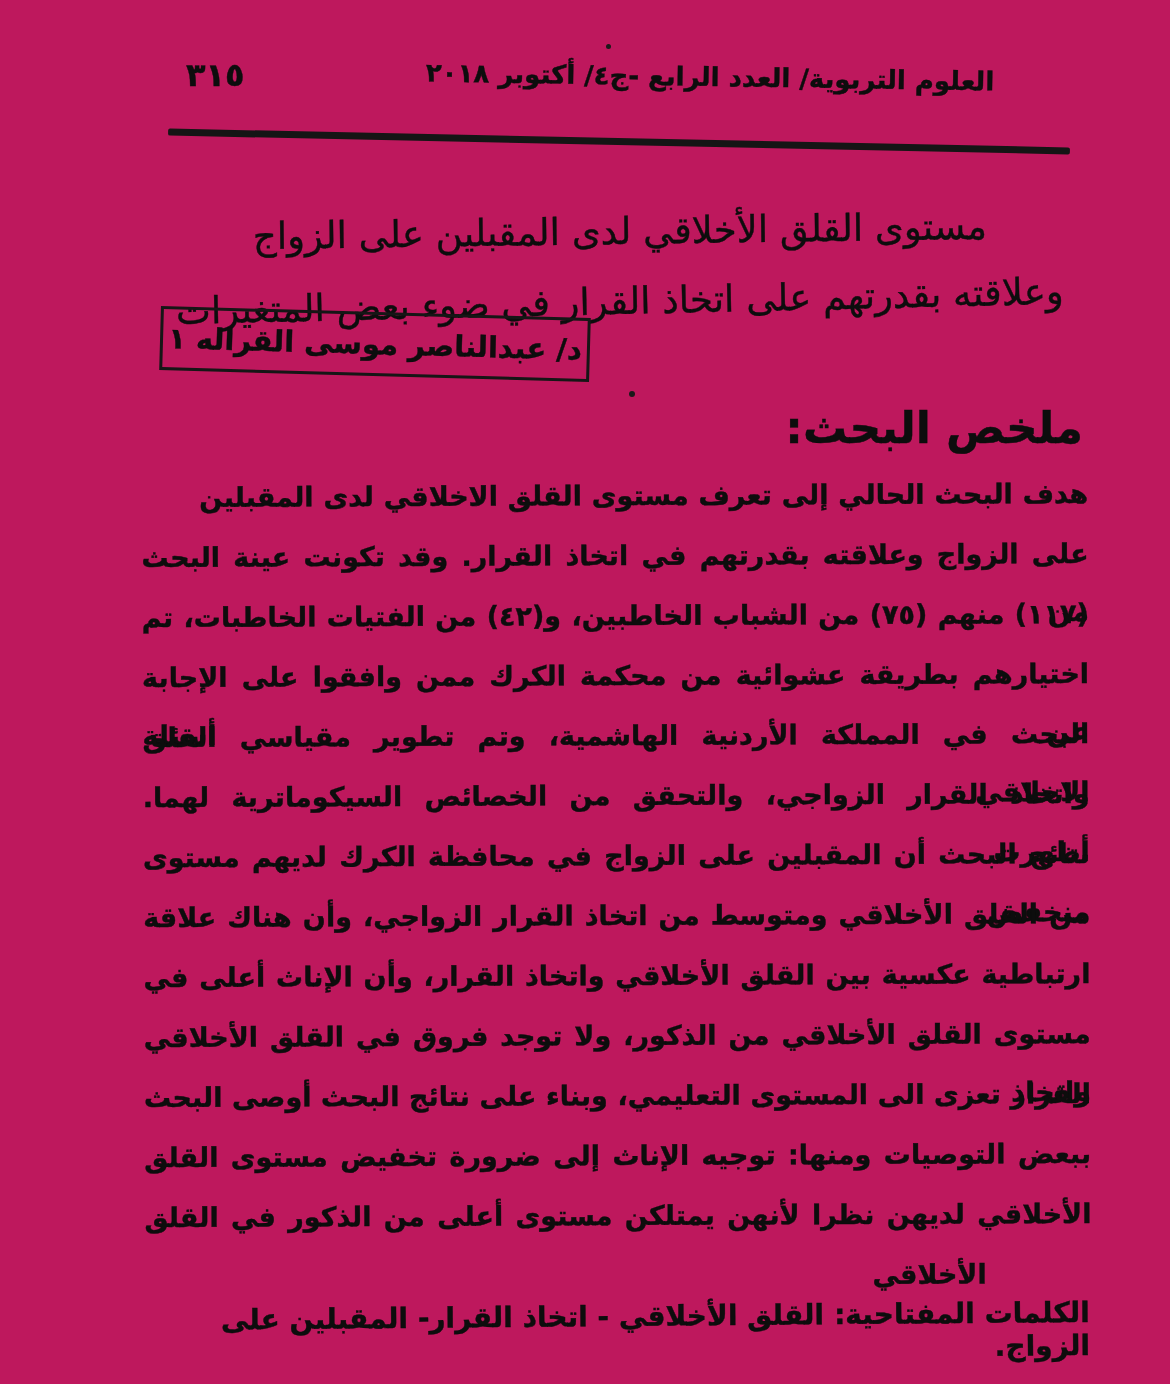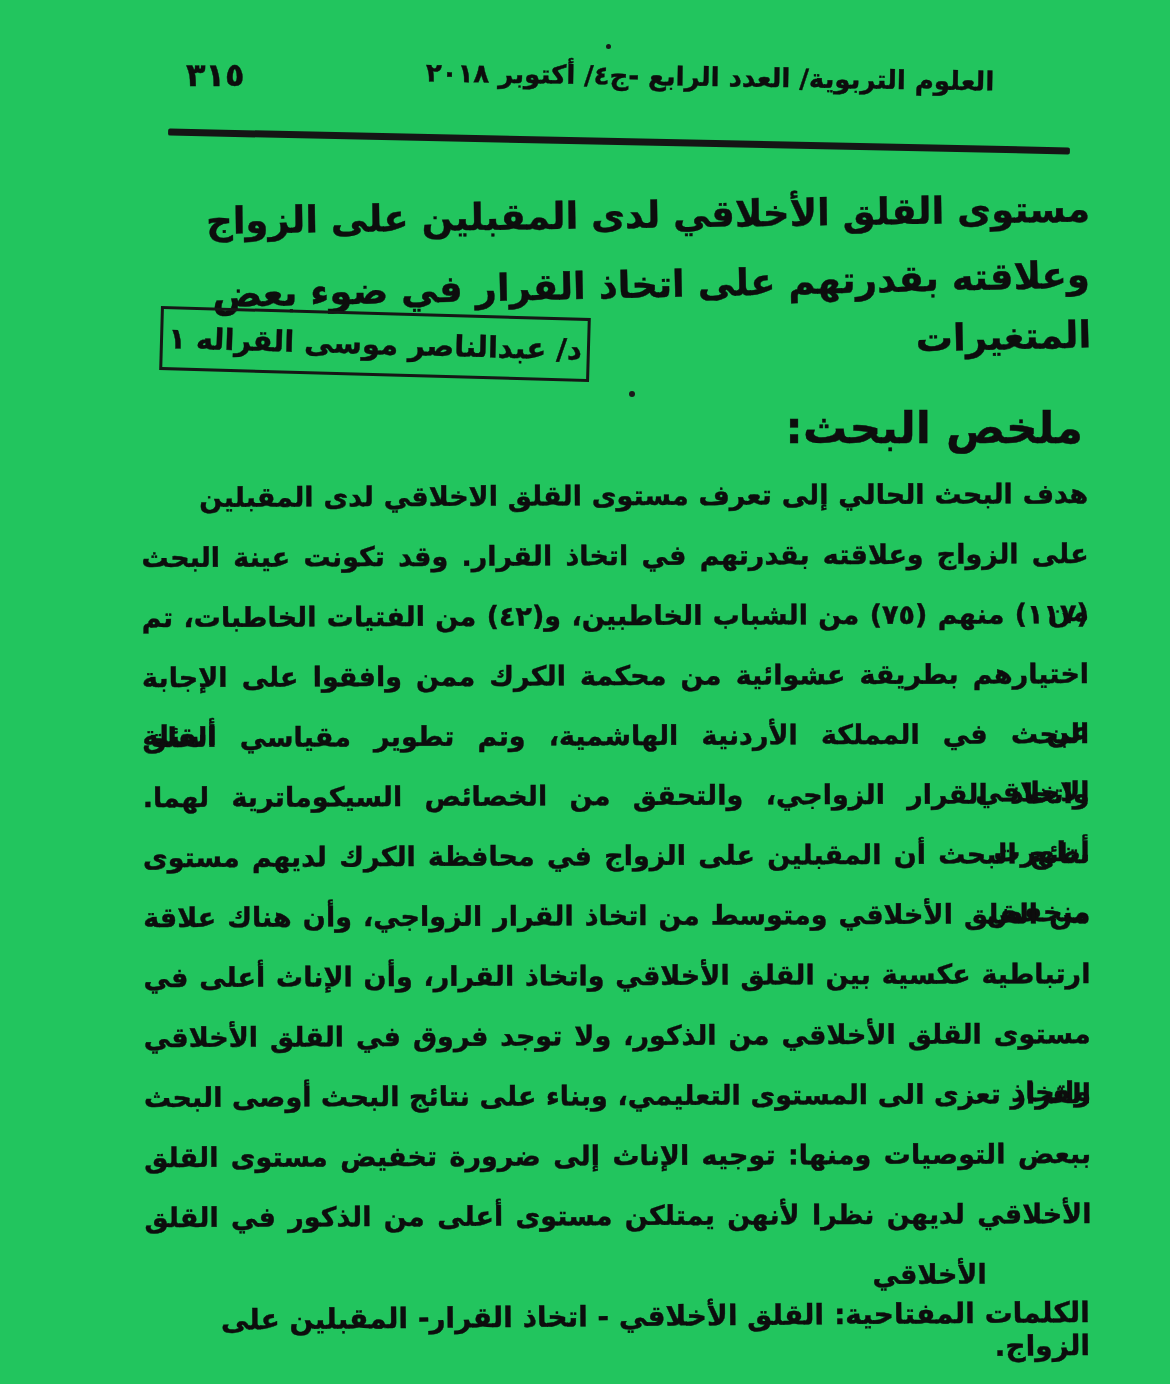--- a/index.html
+++ b/index.html
@@ -7,42 +7,42 @@
     width:1170px; height:1384px;
     background:#ffffff;
     font-family:"DejaVu Sans", sans-serif;
     color:#0d0d0d;
     overflow:hidden;
   }
   .page {
     position:relative;
     width:1170px; height:1384px;
     direction:rtl;
-    background:#22c55e;
+    background:#be185d;
     -webkit-text-stroke:0.4px #0d0d0d;
   }
   .pagenum {
     position:absolute; top:56px; left:186px;
     font-size:32px; font-weight:bold;
     direction:ltr;
   }
   .journal-header {
     position:absolute; top:62px; left:410px; width:600px;
     font-size:26px; font-weight:bold; text-align:center;
     transform:rotate(0.9deg);
   }
   .rule {
     position:absolute; top:138px; left:168px; width:902px; height:7px;
     background:#151515;
     transform:rotate(1.2deg);
     border-radius:2px;
   }
   .title-block {
-    position:absolute; top:186px; left:150px; width:940px;
-    text-align:right; font-weight:bold; font-size:37px;
+    position:absolute; top:202px; left:150px; width:940px;
+    text-align:center; font-weight:normal; font-size:37px;
   }
   .title-line { height:70px; line-height:60px; }
   .t1 { transform:rotate(-0.8deg); }
   .t2 { transform:rotate(-1.3deg); }
   .author-box {
     position:absolute; top:312px; left:160px; width:424px; height:58px;
     border:3px solid #161616;
     transform:rotate(1.6deg);
     display:flex; align-items:center; justify-content:center;
     font-size:29px; font-weight:bold;

